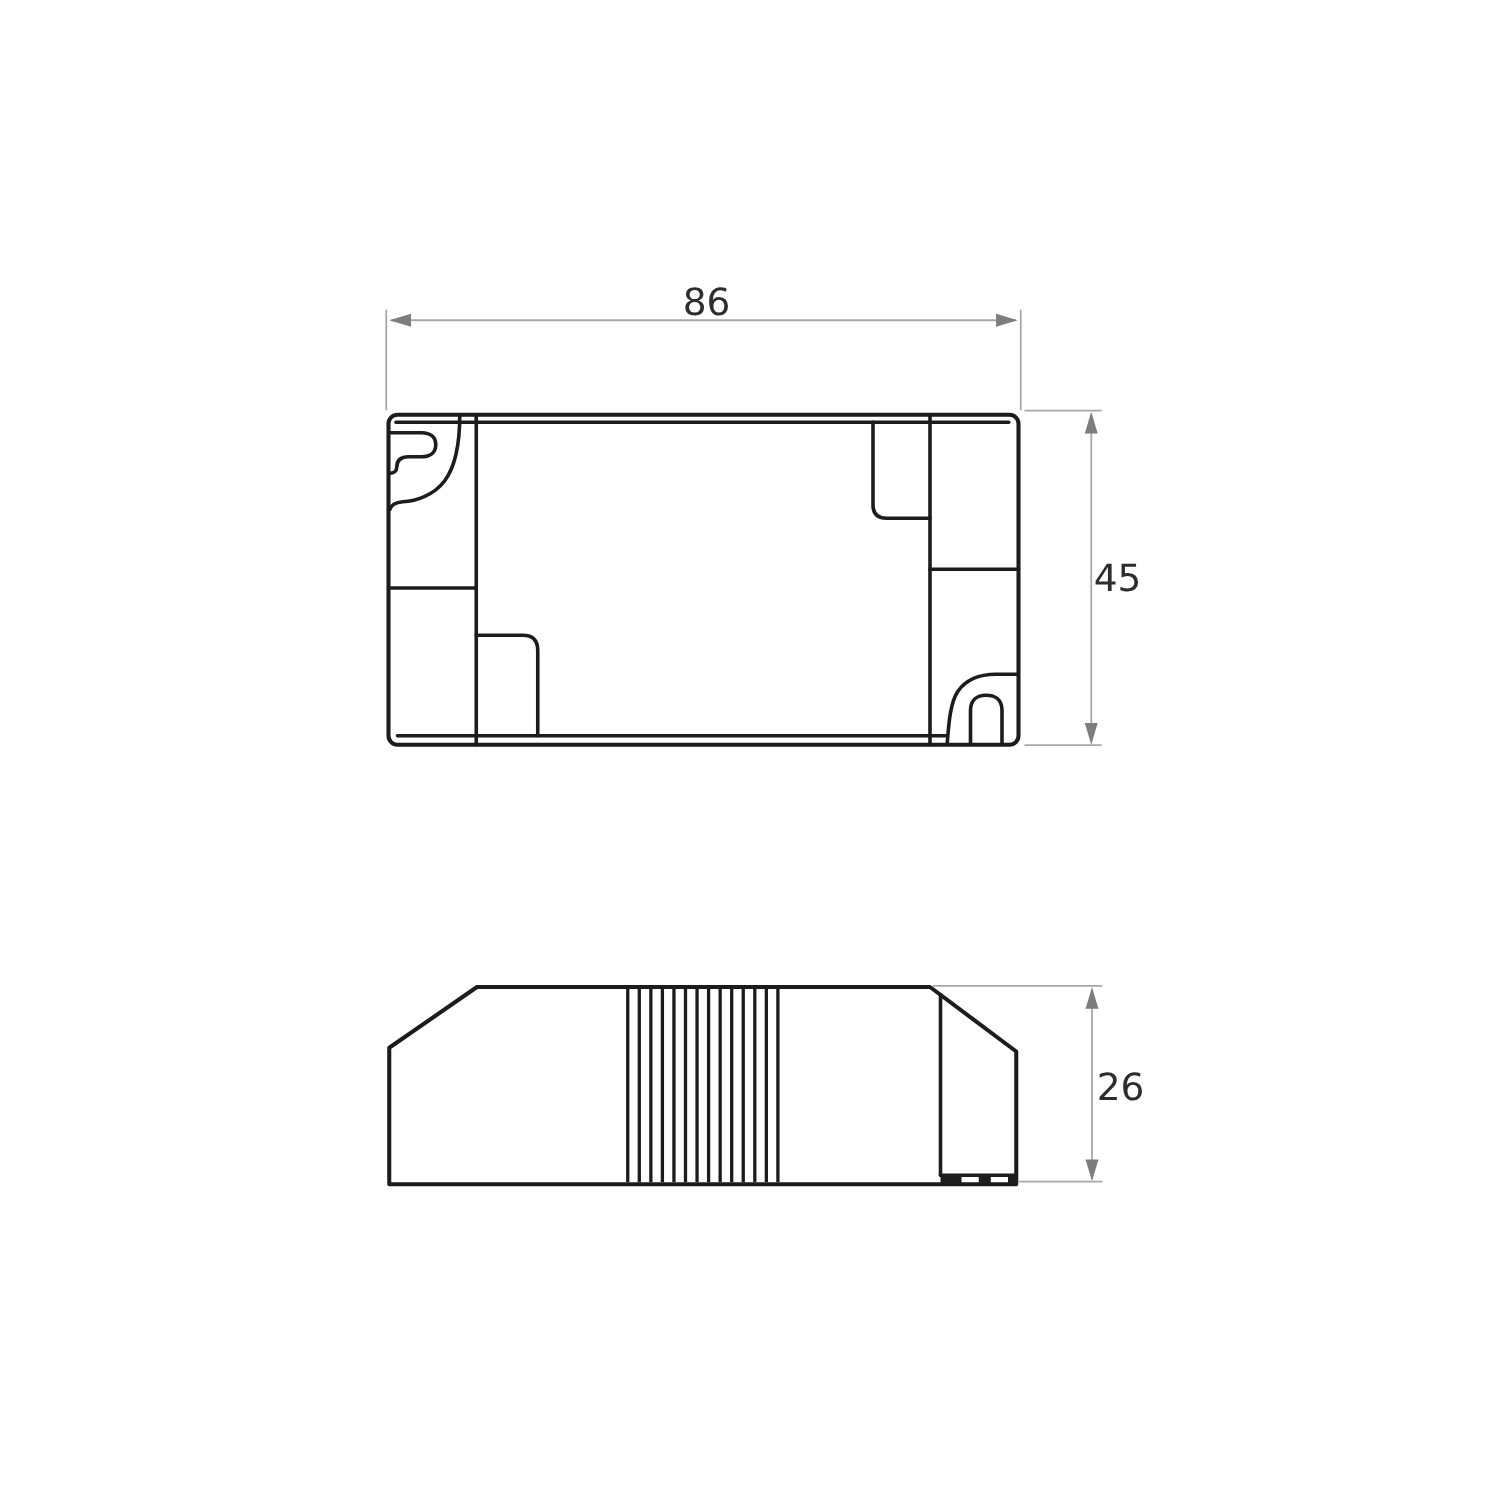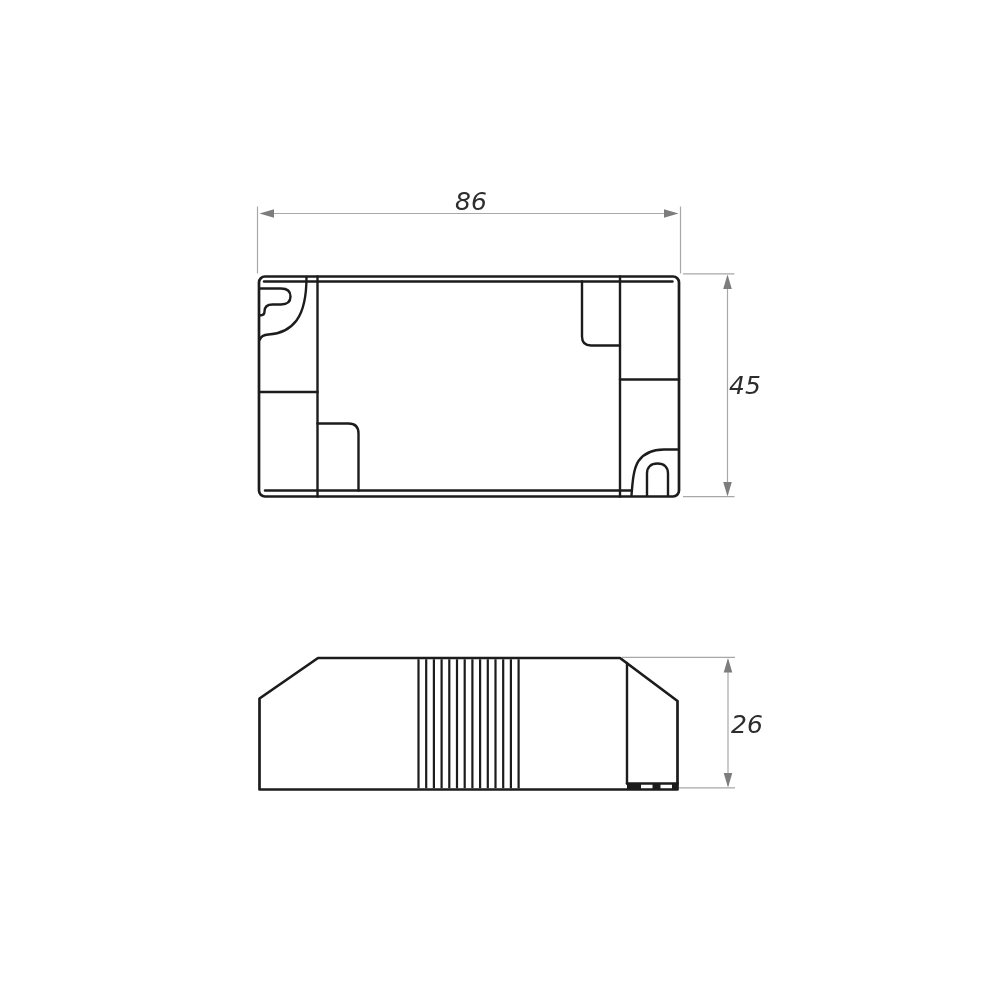--- a/index.html
+++ b/index.html
@@ -8,21 +8,20 @@
     background: #ffffff;
     width: 1000px;
     height: 1000px;
     overflow: hidden;
   }
   .canvas {
     position: relative;
     width: 1000px;
     height: 1000px;
     background: var(--background, #ffffff);
-    font-style: italic;
   }
   svg { display: block; }
   .outline {
     fill: none;
     stroke: var(--line, #1c1c1c);
     stroke-width: 2.7;
     stroke-linejoin: round;
     stroke-linecap: round;
   }
   .detail {

